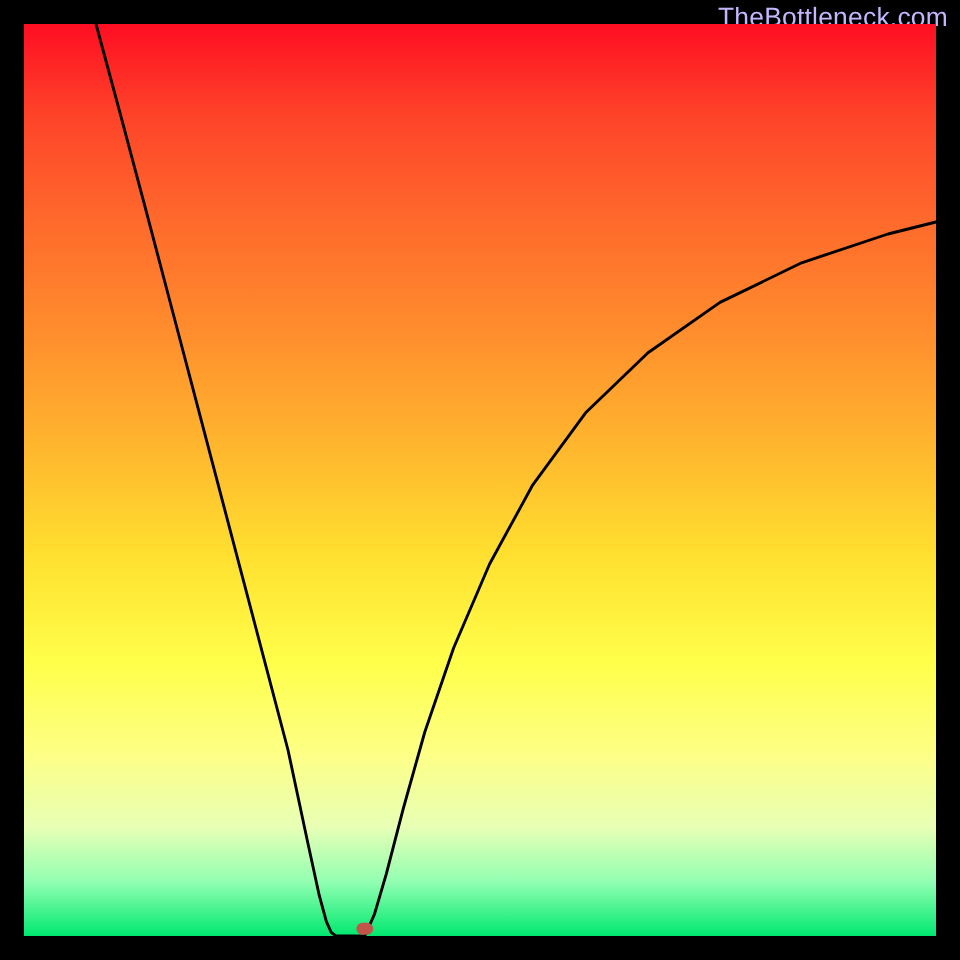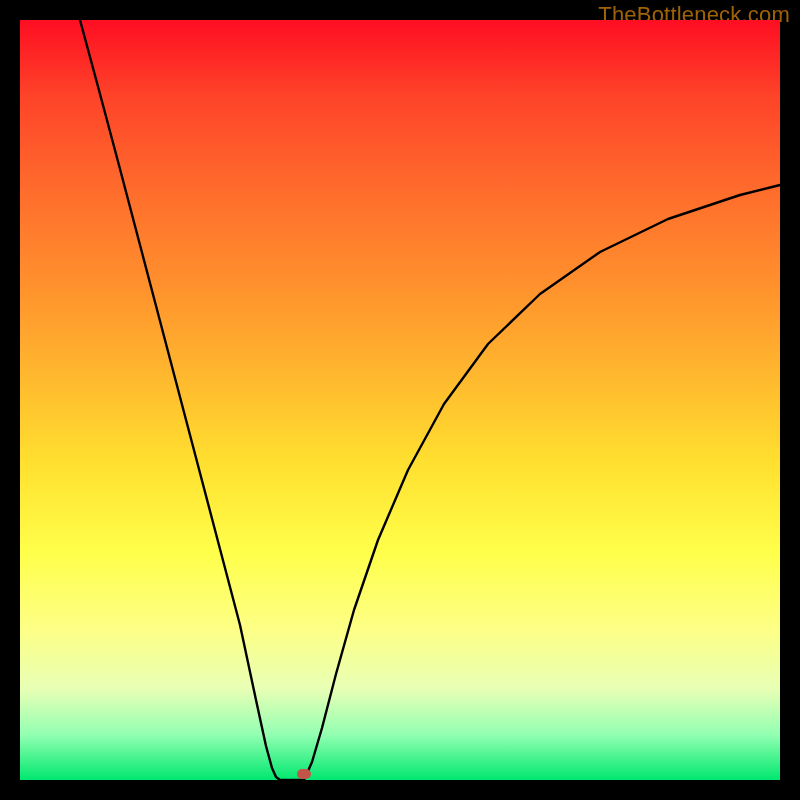--- a/index.html
+++ b/index.html
@@ -9,21 +9,21 @@
     width: 800px;
     height: 800px;
     background: #000;
   }
   .watermark {
     position: absolute;
     top: 2px;
     right: 10px;
     font-family: Arial, Helvetica, sans-serif;
     font-size: 22px;
-    color: #a16207;
+    color: #c4b5fd;
     letter-spacing: 0.2px;
   }
   .plot-area {
     position: absolute;
     left: 20px;
     top: 20px;
     width: 760px;
     height: 760px;
     background: linear-gradient(to bottom,
       #fe0e22 0%,

